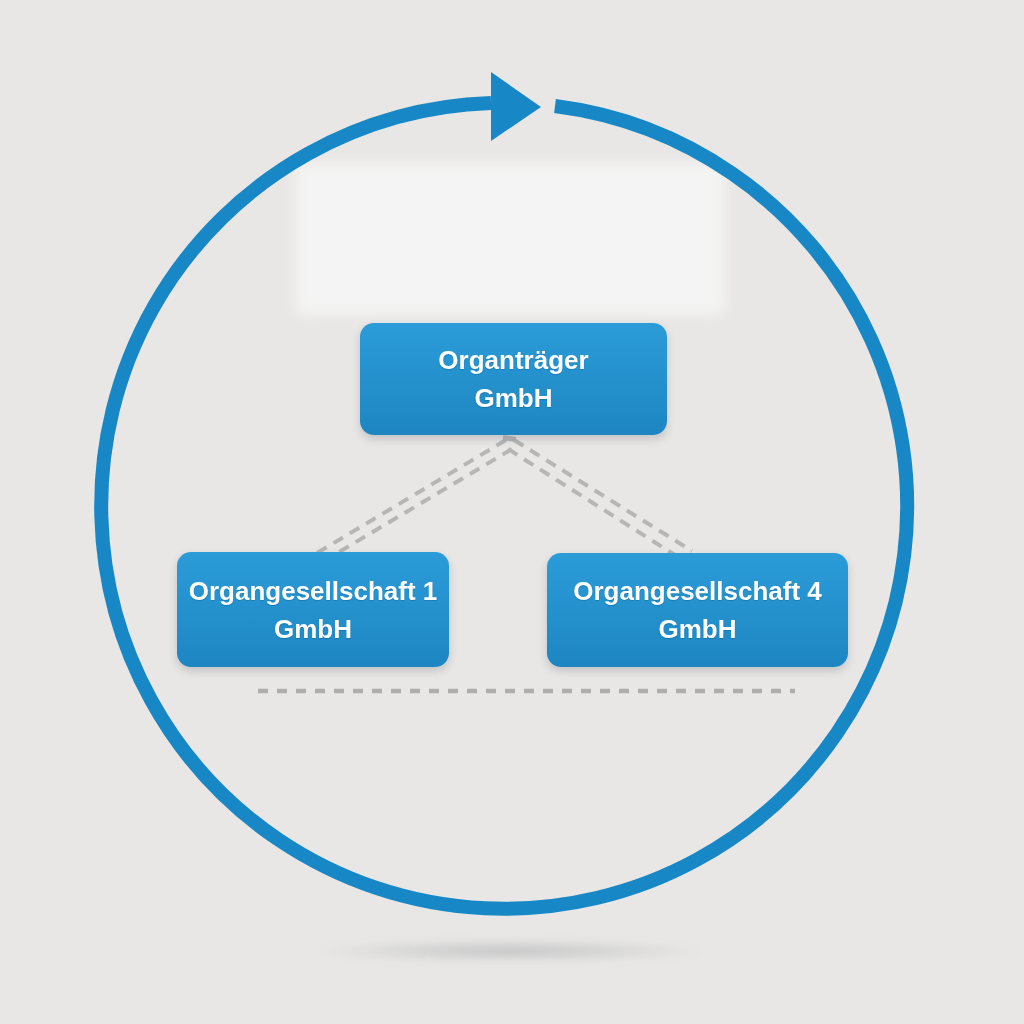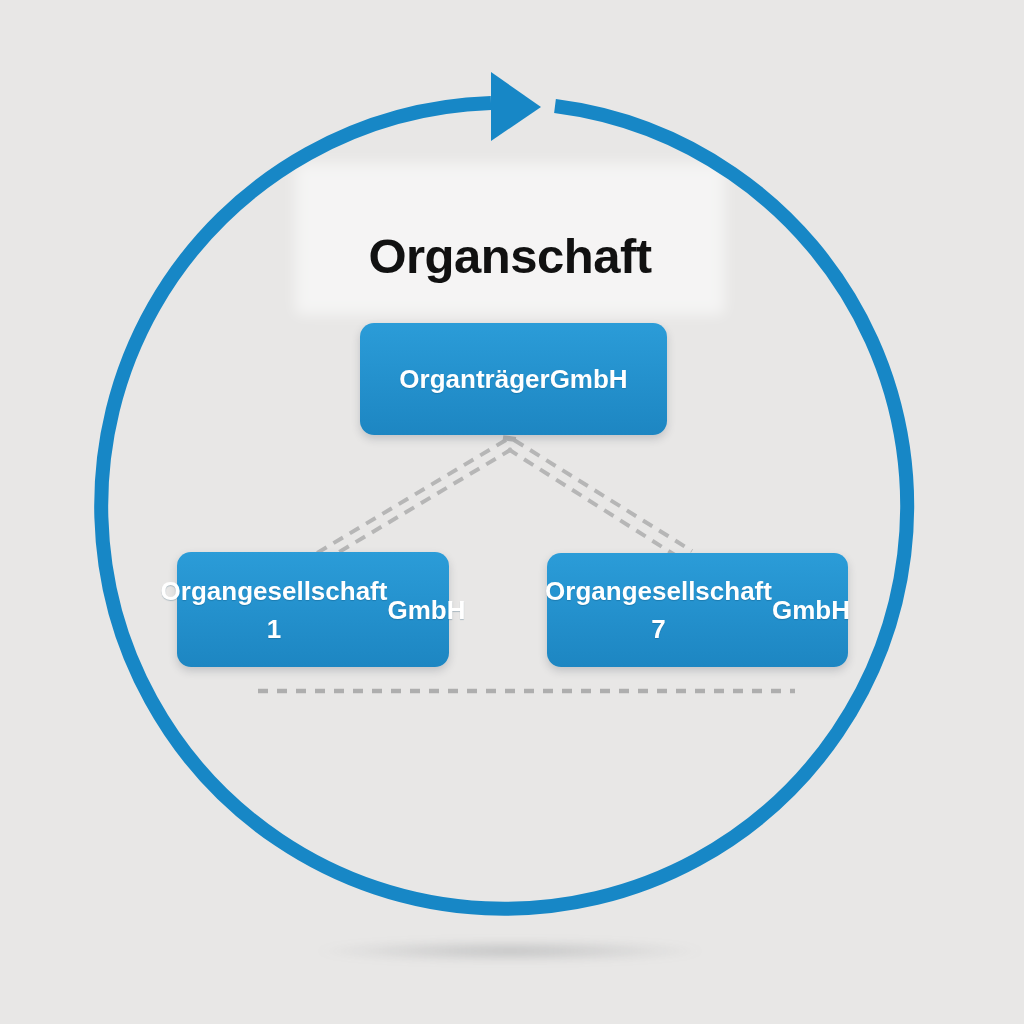--- a/index.html
+++ b/index.html
@@ -71,21 +71,21 @@
     font-weight: 800;
     letter-spacing: -0.5px;
     color: var(--title-color, #111111);
   }
   .node-box {
     position: absolute;
     border-radius: 14px;
     background: linear-gradient(180deg, var(--box-blue-top, #2b9cd8) 0%, var(--box-blue-bottom, #1d86c2) 100%);
     box-shadow: 0 4px 8px rgba(60,70,80,0.22);
     display: flex;
-    flex-direction: row;
+    flex-direction: column;
     align-items: center;
     justify-content: center;
     color: var(--box-text-color, #ffffff);
     font-weight: 700;
     font-size: 26px;
     line-height: 38px;
     text-align: center;
     text-shadow: 0 1px 1px rgba(0,60,90,0.25);
   }
   .box-parent   { left: 360px; top: 323px; width: 307px; height: 112px; }
@@ -115,32 +115,31 @@
 
     <path class="connector" d="M 506 440 L 312 556"></path>
     <path class="connector" d="M 512 449 L 324 561"></path>
     <path class="connector" d="M 514 440 L 692 551"></path>
     <path class="connector" d="M 508 449 L 678 557"></path>
     <rect class="apex-tick" x="503" y="436" width="13" height="5" transform="rotate(8 509 438)"></rect>
 
     <path class="baseline" d="M 258 691 L 795 691"></path>
   </svg>
 
-  <h1 class="page-title">Organschaft</h1>
 
   <div class="node-box box-parent">
     <div>Organträger</div>
     <div>GmbH</div>
   </div>
 
   <div class="node-box box-child-1">
     <div>Organgesellschaft 1</div>
     <div>GmbH</div>
   </div>
 
   <div class="node-box box-child-2">
-    <div>Organgesellschaft 7</div>
+    <div>Organgesellschaft 4</div>
     <div>GmbH</div>
   </div>
 
   <div class="ground-shadow"></div>
 
 </div>
 
 </body></html>

